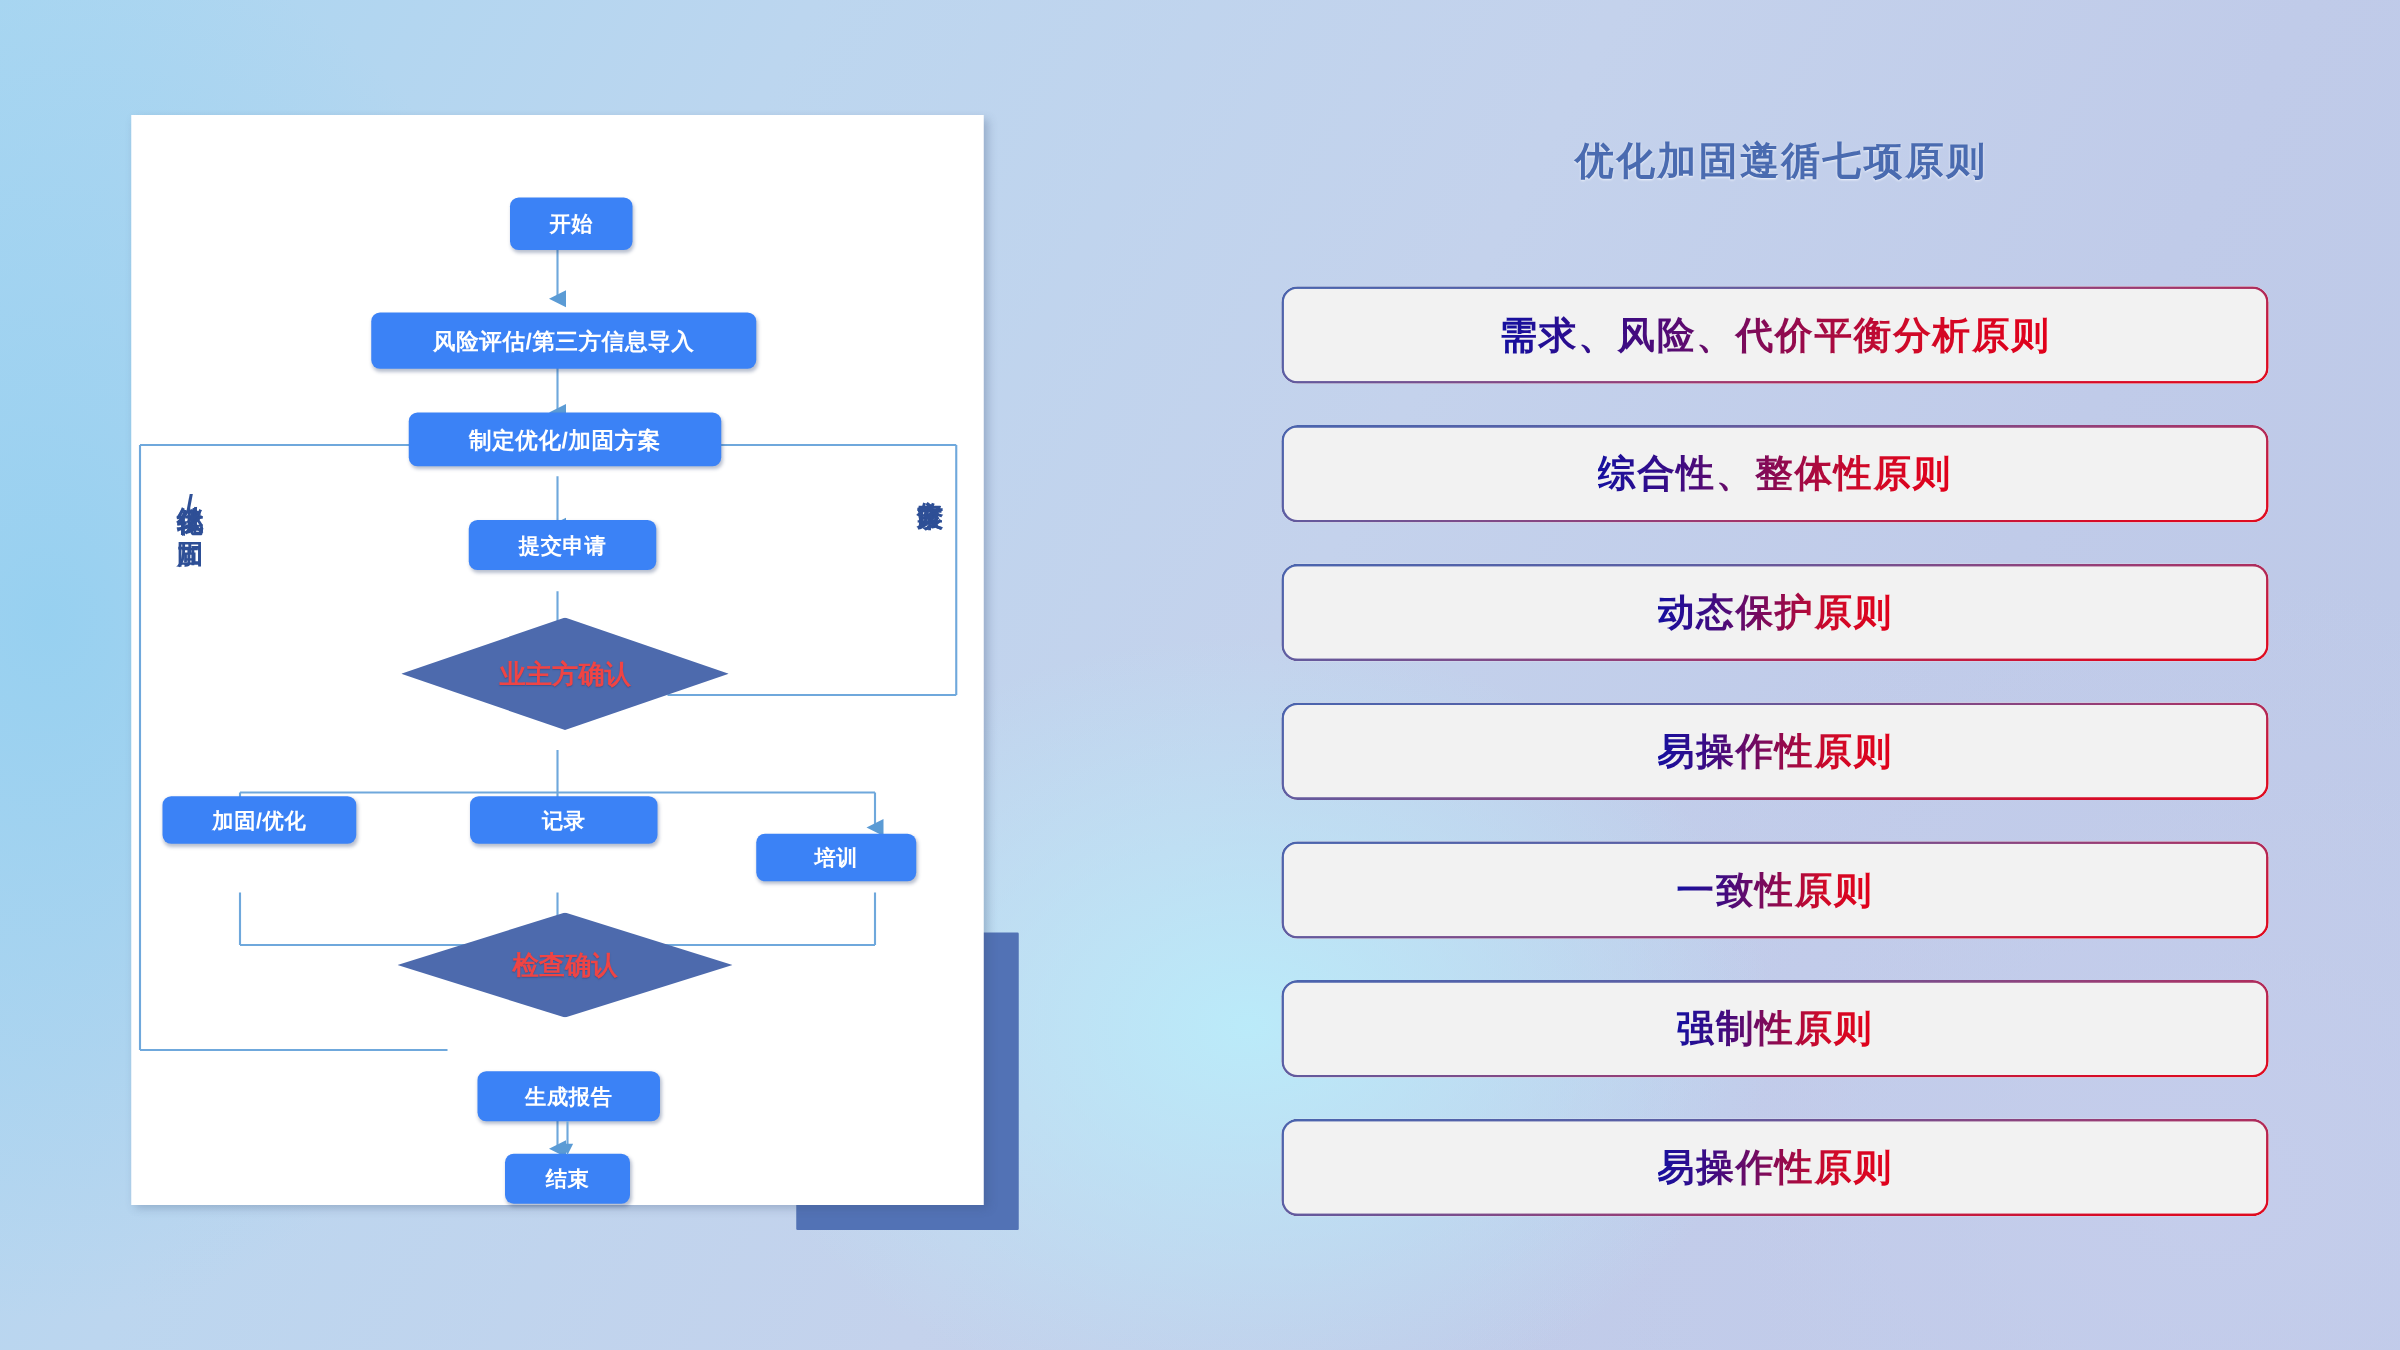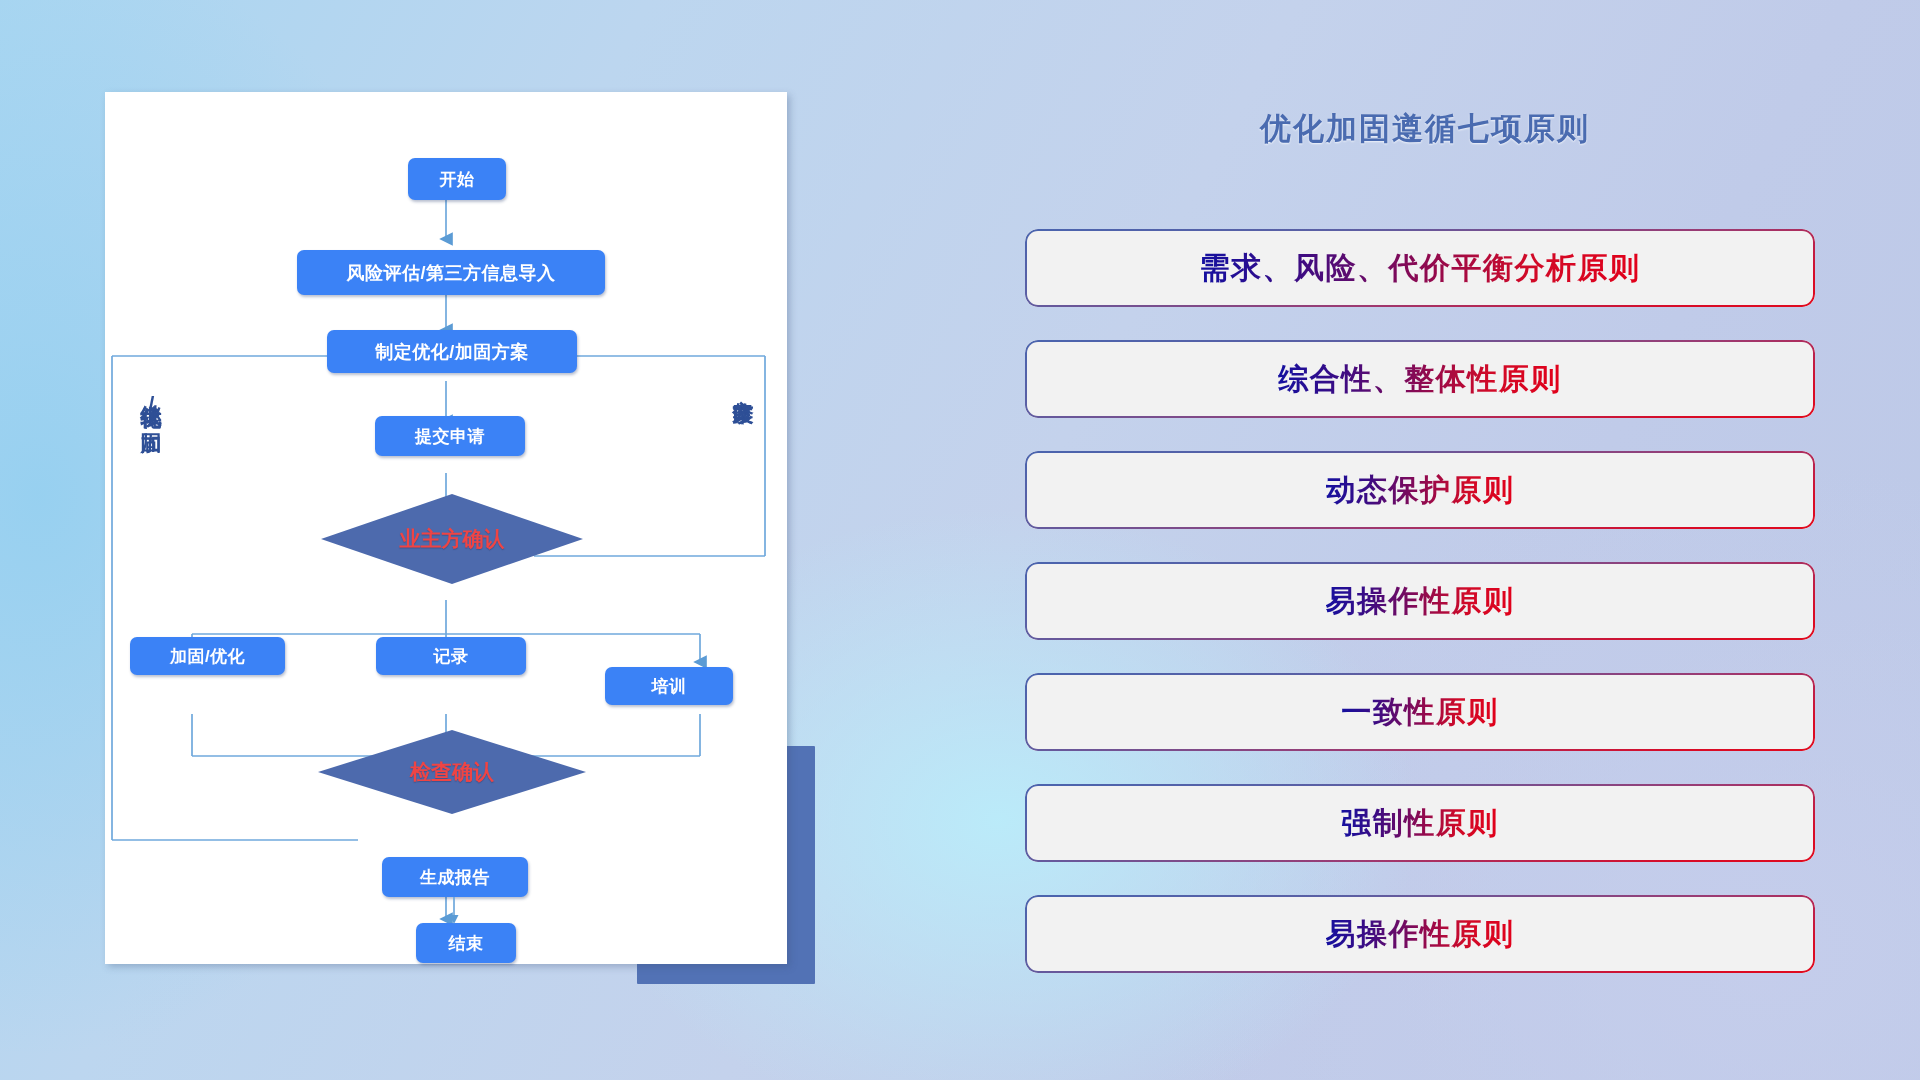--- a/index.html
+++ b/index.html
@@ -216,21 +216,21 @@
 
   <div class="diamond" style="left:318px; top:730px; width:268px; height:84px;">
     <div class="dshape"></div>
     <span class="dlabel">检查确认</span>
   </div>
 
   <div class="node small" style="left:382px; top:857px; width:146px; height:40px;">
     <span>生成报告</span>
   </div>
 
-  <div class="node small" style="left:404px; top:923px; width:100px; height:40px;margin-left:12px;">
+  <div class="node small" style="left:404px; top:923px; width:100px; height:40px;">
     <span>结束</span>
   </div>
 
   <svg style="position:absolute;left:105px;top:92px;width:682px;height:872px;">
     <line x1="349" y1="805" x2="349" y2="824" stroke="#6fa8dc" stroke-width="1.7"></line>
     <path d="M344.5,823 L353.5,823 L349,832 Z" fill="#5b9bd5"></path>
   </svg>
 
   <div class="vlabel" style="left:141px; top:388px;">继续优化/加固</div>
 

